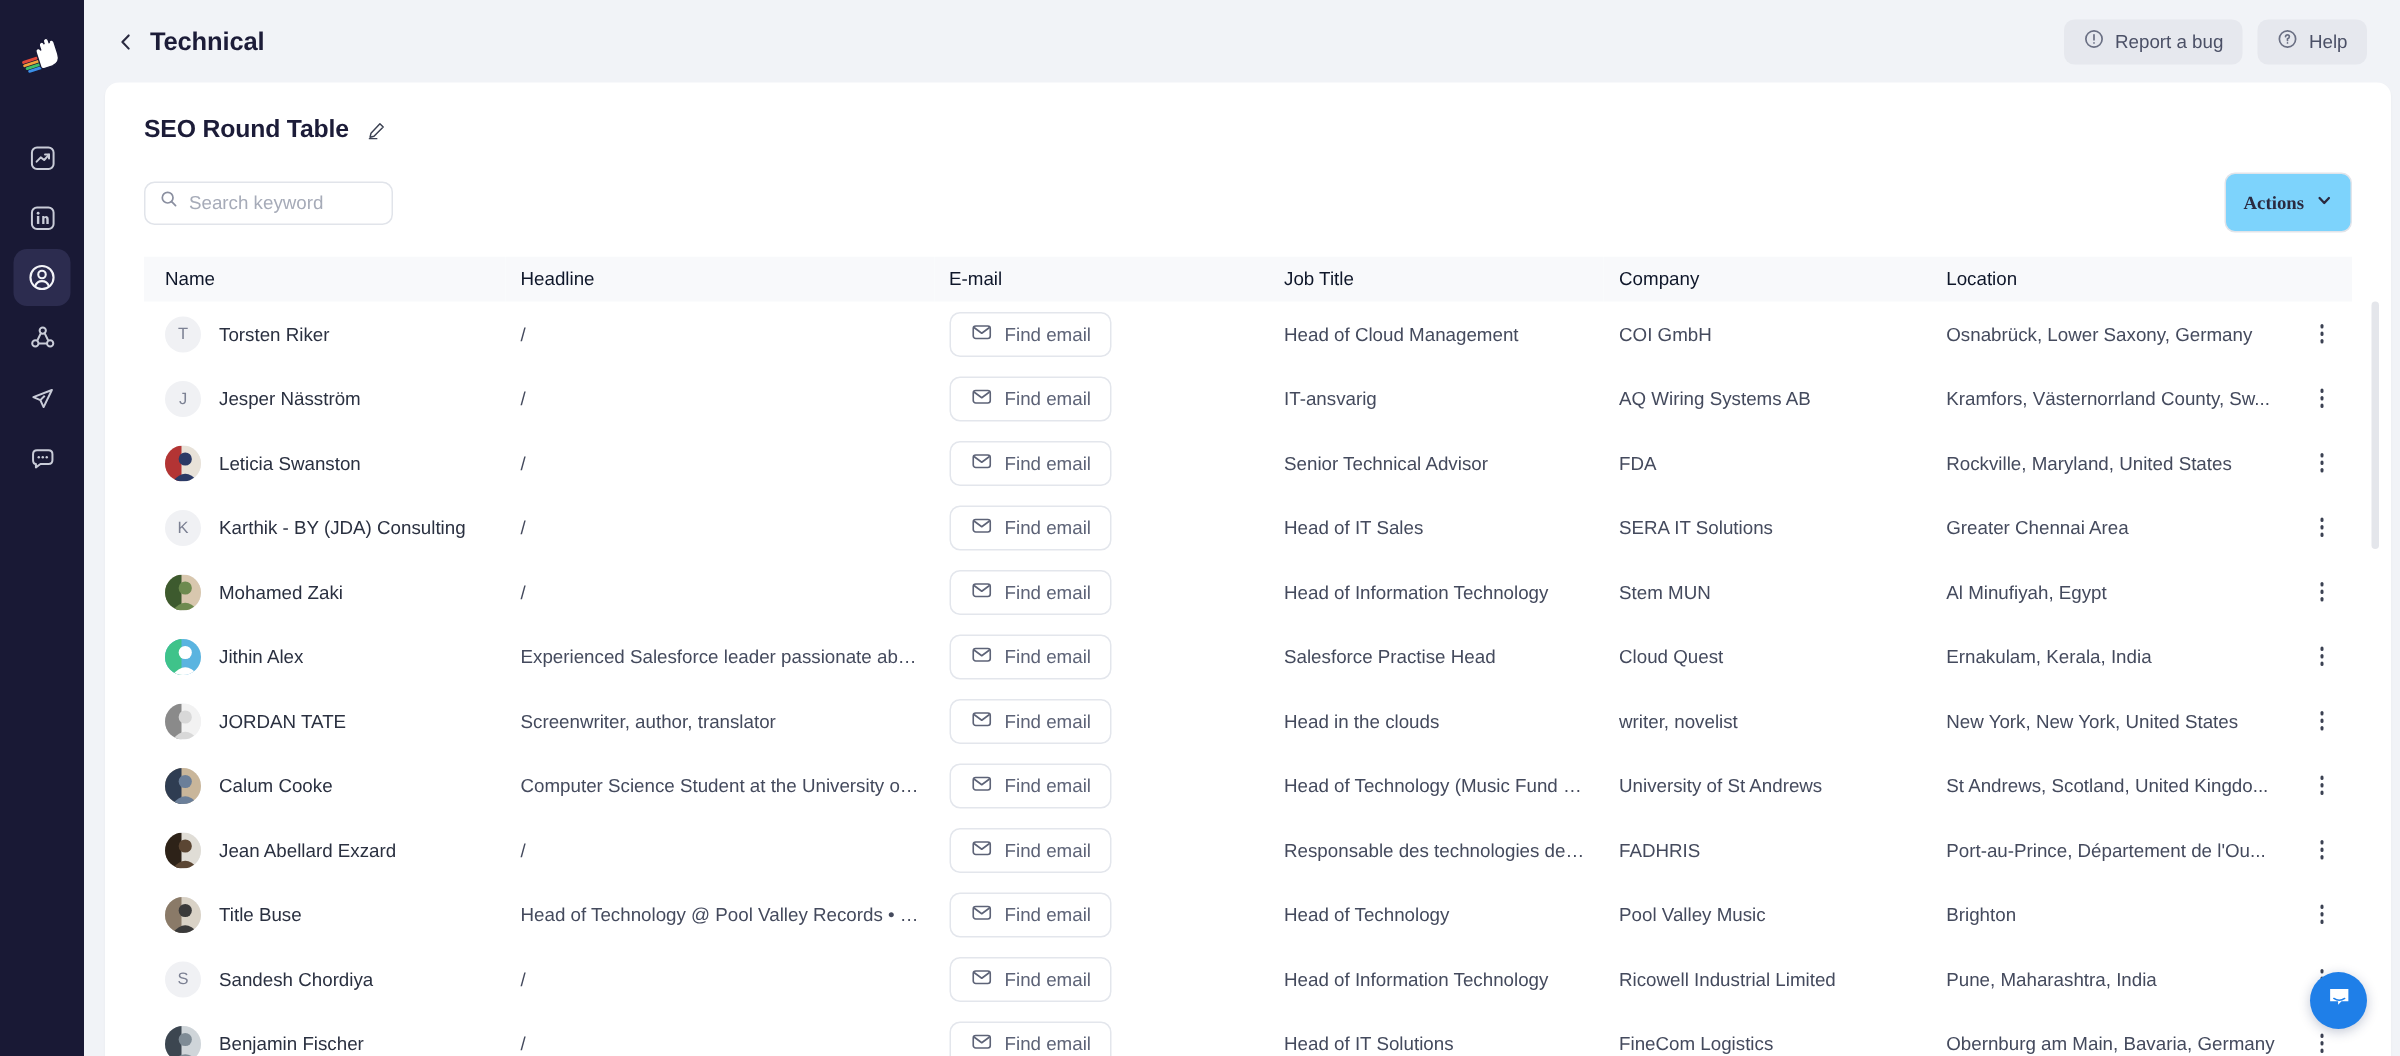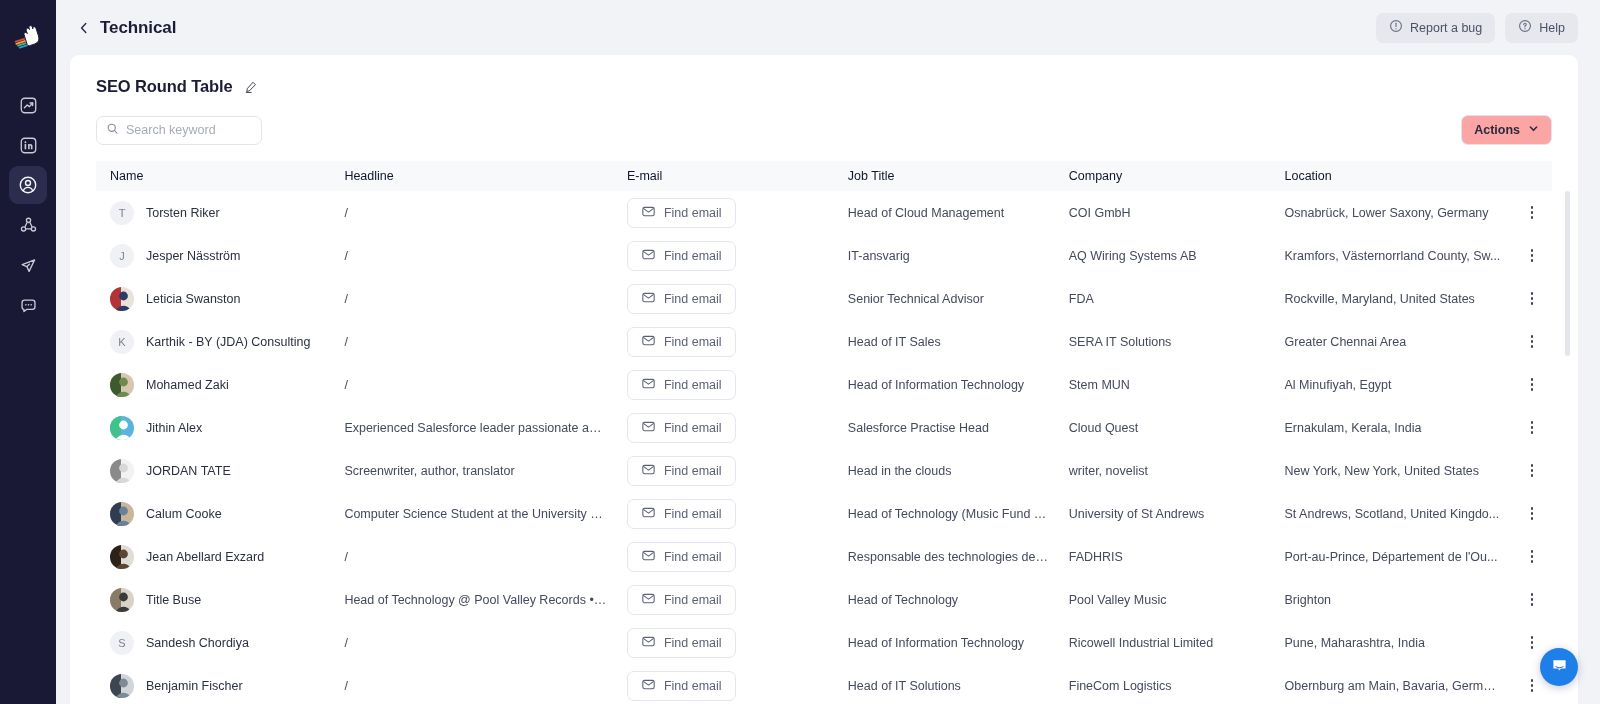--- a/index.html
+++ b/index.html
@@ -89,21 +89,21 @@
     font-size: 12.5px;
     cursor: pointer;
     margin-left: 10px;
     border: none;
     font-family: inherit;
   }
 
   
   .card {
     flex: 1;
-    margin: 0 22px 0 14px;
+    margin: 0 6px 0 14px;
     background: #ffffff;
     border-radius: 9px 9px 0 0;
     display: flex;
     flex-direction: column;
     overflow: hidden;
     box-shadow: 0 1px 2px rgba(20,20,50,0.04);
   }
 
   .card-head {
     padding: 22px 26px 0 26px;
@@ -145,30 +145,30 @@
     color: #2a2a40;
     width: 100%;
     background: transparent;
   }
   .search-box input::placeholder { color: #a6abb8; }
   .tools-spacer { flex: 1; }
   .actions-btn {
     display: flex;
     align-items: center;
     gap: 8px;
-    height: 30px;
+    height: 40px;
     padding: 0 12px;
     border: 1px solid #e1e4ea;
     border-radius: 7px;
-    background: #fca5a5;
+    background: #7dd3fc;
     font-size: 12.5px;
     font-weight: bold;
     color: #2a2a40;
     cursor: pointer;
-    font-family: Liberation Sans, sans-serif;
+    font-family: Liberation Serif, serif;
   }
 
   
   .table-wrap {
     flex: 1;
     overflow: hidden;
     position: relative;
     padding: 0 26px 0 26px;
   }
   table.prospects {

